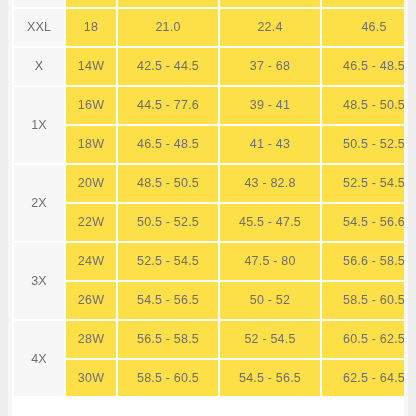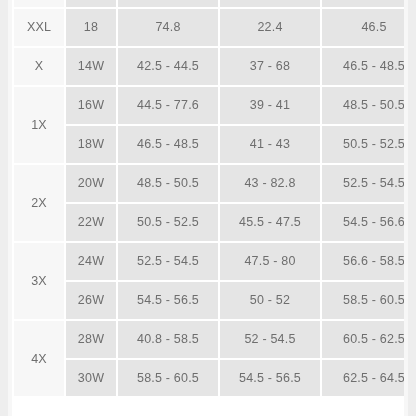--- a/index.html
+++ b/index.html
@@ -56,21 +56,21 @@
 
   table.size-chart {
     width: 392px;
     border-collapse: separate;
     border-spacing: 2px 2px;
     table-layout: fixed;
     margin-top: -32px;   
   }
 
   table.size-chart td {
-    background: #e5e5e5;
+    background: #fde047;
     color: #6e6e6e;
     font-size: 12.5px;
     line-height: 1.2;
     text-align: center;
     vertical-align: middle;
     height: 37px;
     padding: 0 2px;
     border: 0;
     letter-spacing: 0.2px;
     white-space: nowrap;
@@ -96,21 +96,21 @@
           <tr>
             <td class="col-size"></td>
             <td class="col-num"></td>
             <td class="col-bust"></td>
             <td class="col-waist"></td>
             <td class="col-hip"></td>
           </tr>
           <tr>
             <td class="col-size">XXL</td>
             <td class="col-num">18</td>
-            <td class="col-bust">74.8</td>
+            <td class="col-bust">21.0</td>
             <td class="col-waist">22.4</td>
             <td class="col-hip">46.5</td>
           </tr>
           <tr>
             <td class="col-size">X</td>
             <td class="col-num">14W</td>
             <td class="col-bust">42.5 - 44.5</td>
             <td class="col-waist">37 - 68</td>
             <td class="col-hip">46.5 - 48.5</td>
           </tr>
@@ -149,21 +149,21 @@
           </tr>
           <tr>
             <td class="col-num">26W</td>
             <td class="col-bust">54.5 - 56.5</td>
             <td class="col-waist">50 - 52</td>
             <td class="col-hip">58.5 - 60.5</td>
           </tr>
           <tr>
             <td class="col-size" rowspan="2">4X</td>
             <td class="col-num">28W</td>
-            <td class="col-bust">40.8 - 58.5</td>
+            <td class="col-bust">56.5 - 58.5</td>
             <td class="col-waist">52 - 54.5</td>
             <td class="col-hip">60.5 - 62.5</td>
           </tr>
           <tr>
             <td class="col-num">30W</td>
             <td class="col-bust">58.5 - 60.5</td>
             <td class="col-waist">54.5 - 56.5</td>
             <td class="col-hip">62.5 - 64.5</td>
           </tr>
         </tbody>

